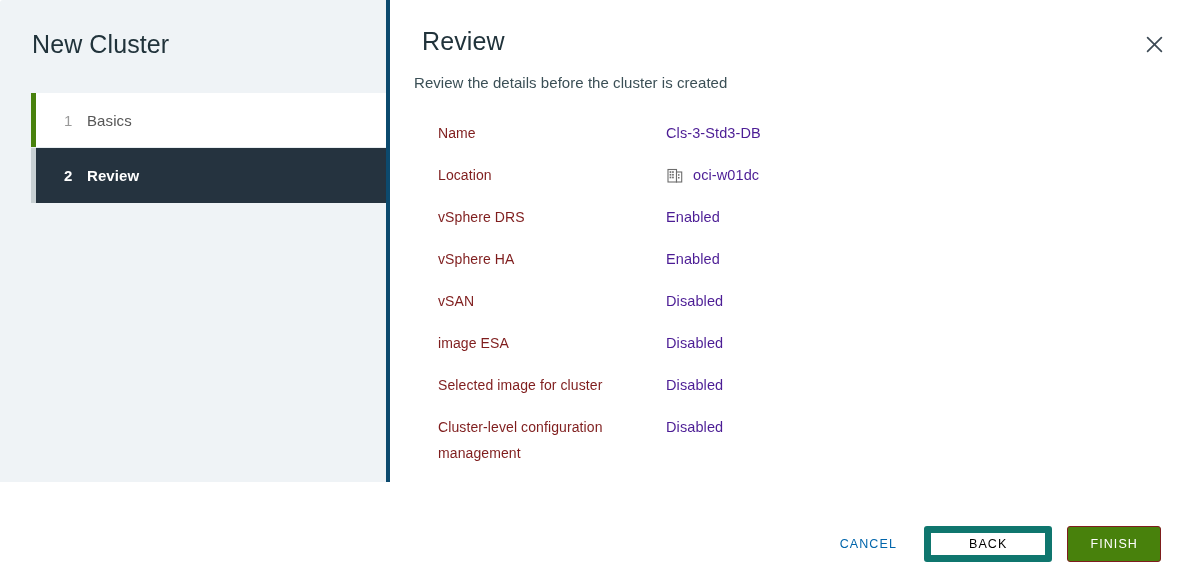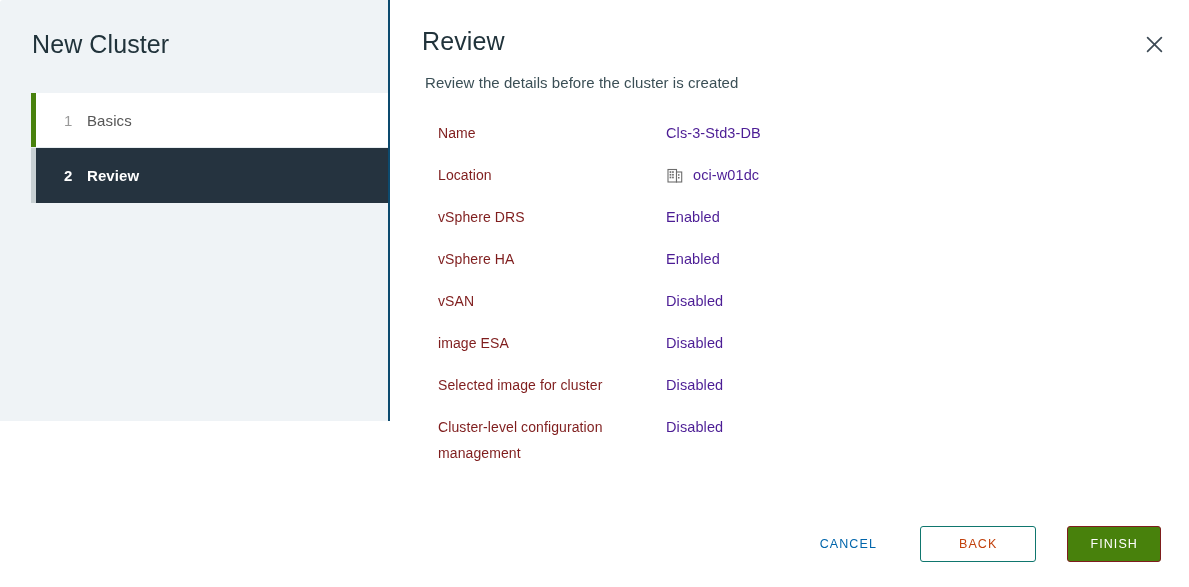--- a/index.html
+++ b/index.html
@@ -22,23 +22,23 @@
     width: 1189px;
     height: 587px;
     display: flex;
     background: #ffffff;
   }
 
   
   .sidebar {
     position: relative;
     width: 390px;
-    height: 421px;
+    height: 482px;
     background: #eff3f6;
-    border-right: 2px solid #0c4a6e;
+    border-right: 4px solid #0c4a6e;
     flex: 0 0 390px;
     border-top-left-radius: 3px;
     overflow: hidden;
   }
 
   .wizard-title {
     position: absolute;
     left: 32px;
     top: 29px;
     font-size: 25px;
@@ -131,21 +131,21 @@
     top: 26px;
     font-size: 25px;
     font-weight: 400;
     color: #21333b;
     line-height: 30px;
     letter-spacing: 0.1px;
   }
 
   .page-subtitle {
     position: absolute;
-    left: 35px;
+    left: 24px;
     top: 73px;
     font-size: 15px;
     color: #3b4f56;
     line-height: 20px;
     letter-spacing: 0.05px;
   }
 
   .details {
     position: absolute;
     left: 48px;
@@ -191,21 +191,21 @@
   }
   .dc-icon svg { display: block; }
 
   
   .footer {
     position: absolute;
     right: 28px;
     bottom: 25px;
     display: flex;
     align-items: center;
-    gap: 16px;
+    gap: 0;
   }
 
   .btn {
     font-family: "Liberation Sans", sans-serif;
     font-size: 12.5px;
     letter-spacing: 1.1px;
     text-transform: uppercase;
     cursor: pointer;
     border-radius: 3px;
     display: inline-flex;
@@ -217,22 +217,22 @@
     white-space: nowrap;
   }
 
   .btn-link {
     color: #0065ab;
     padding: 0 16px;
     margin-right: 10px;
   }
 
   .btn-outline {
-    color: #c2410c;
-    border: 1px solid #0f766e;
+    color: #000000;
+    border: 7px solid #0f766e;
     background: #ffffff;
     padding: 0 38px;
     min-width: 92px;
     margin-right: 15px;
   }
 
   .btn-primary {
     color: #ffffff;
     background: #48810c;
     border: 1px solid #7f1d1d;

